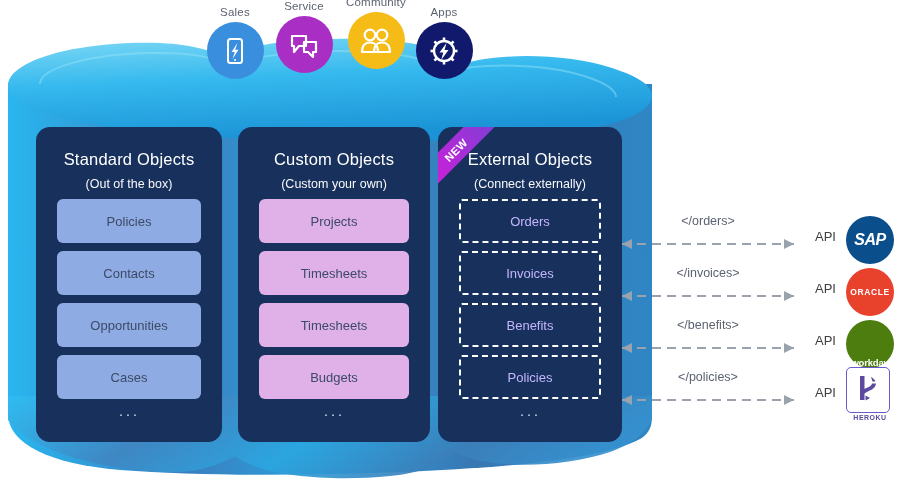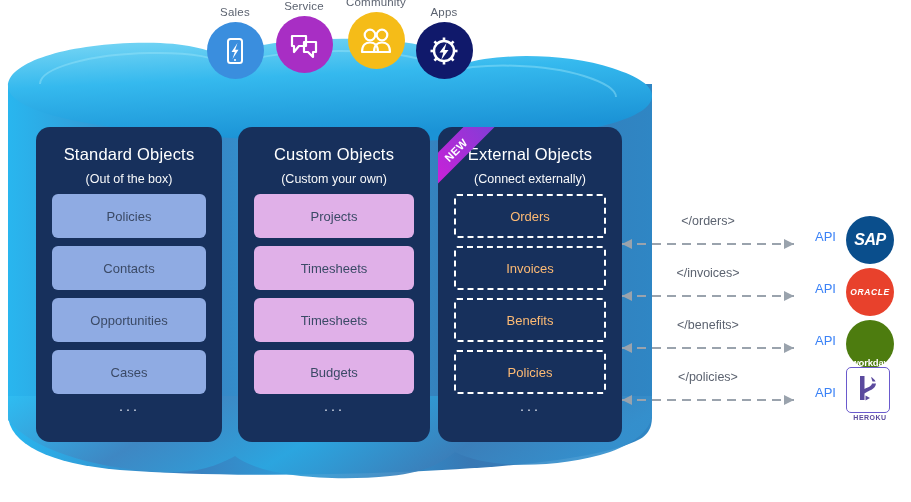--- a/index.html
+++ b/index.html
@@ -27,42 +27,42 @@
     display: flex; align-items: center; justify-content: center;
     margin: 0 auto;
   }
   .app-circle svg { display: block; }
 
   
   .panel {
     position: absolute;
     background: #17305c;
     border-radius: 14px;
-    padding: 4px;
+    padding: 9px;
     overflow: hidden;
   }
   .panel-inner { padding: 14px 12px 8px 12px; }
   .panel-title {
     color: #ffffff; font-size: 16.5px; text-align: center;
     font-weight: 400; letter-spacing: .2px; margin-bottom: 8px;
   }
   .panel-sub {
     color: #ffffff; font-size: 12.5px; text-align: center;
     font-weight: 400; margin-bottom: 8px; opacity: .97;
   }
   .obj {
     height: 44px; border-radius: 6px;
     display: flex; align-items: center; justify-content: center;
     font-size: 13px; color: #3b4a66; margin-bottom: 8px;
   }
   .obj.std { background: #8fabe3; }
   .obj.cus { background: #e0b0e8; }
   .obj.ext {
     background: transparent; border: 2px dashed #ffffff;
-    color: #fdba74; border-radius: 3px;
+    color: #c4b5fd; border-radius: 3px;
   }
   .dots {
     color: #d6dcea; font-size: 15px; text-align: center;
     letter-spacing: 2px; line-height: 14px; padding-bottom: 6px;
   }
 
   
   .ribbon {
     position: absolute; left: -30px; top: 12px;
     width: 96px; height: 22px;
@@ -73,38 +73,38 @@
   }
 
   
   .conn-row { position: absolute; height: 46px; }
   .conn-label {
     position: absolute; left: 50%; transform: translateX(-50%);
     top: -4px; font-size: 12.5px; color: #5c6370; white-space: nowrap;
   }
   .conn-svg { position: absolute; left: 0; top: 18px; }
   .api-text {
-    position: absolute; font-size: 13px; color: #3b82f6;
+    position: absolute; font-size: 13px; color: #404040;
   }
 
   
   .logo { position: absolute; width: 48px; height: 48px; }
   .logo-circle {
     width: 48px; height: 48px; border-radius: 50%;
     display: flex; align-items: center; justify-content: center;
   }
   .logo-sap { background: #0a4e8c; }
   .logo-oracle { background: #e8412c; }
   .logo-workday { background: #4d7c0f; align-items: flex-end; }
   .sap-text {
     color: #ffffff; font-size: 16px; font-weight: 700;
     letter-spacing: -.5px; font-style: italic;
   }
   .oracle-text {
-    color: #ffffff; font-size: 8.5px; font-weight: 700; letter-spacing: .6px; font-style: italic;
+    color: #ffffff; font-size: 8.5px; font-weight: 700; letter-spacing: .6px;
   }
   .workday-text {
     color: #ffffff; font-size: 9.5px; font-weight: 700; letter-spacing: -.2px;
   }
   .heroku-box {
     width: 44px; height: 46px; border: 1.5px solid #6a5acd;
     border-radius: 5px; background: #ffffff;
     display: flex; align-items: center; justify-content: center;
   }
   .heroku-label {

